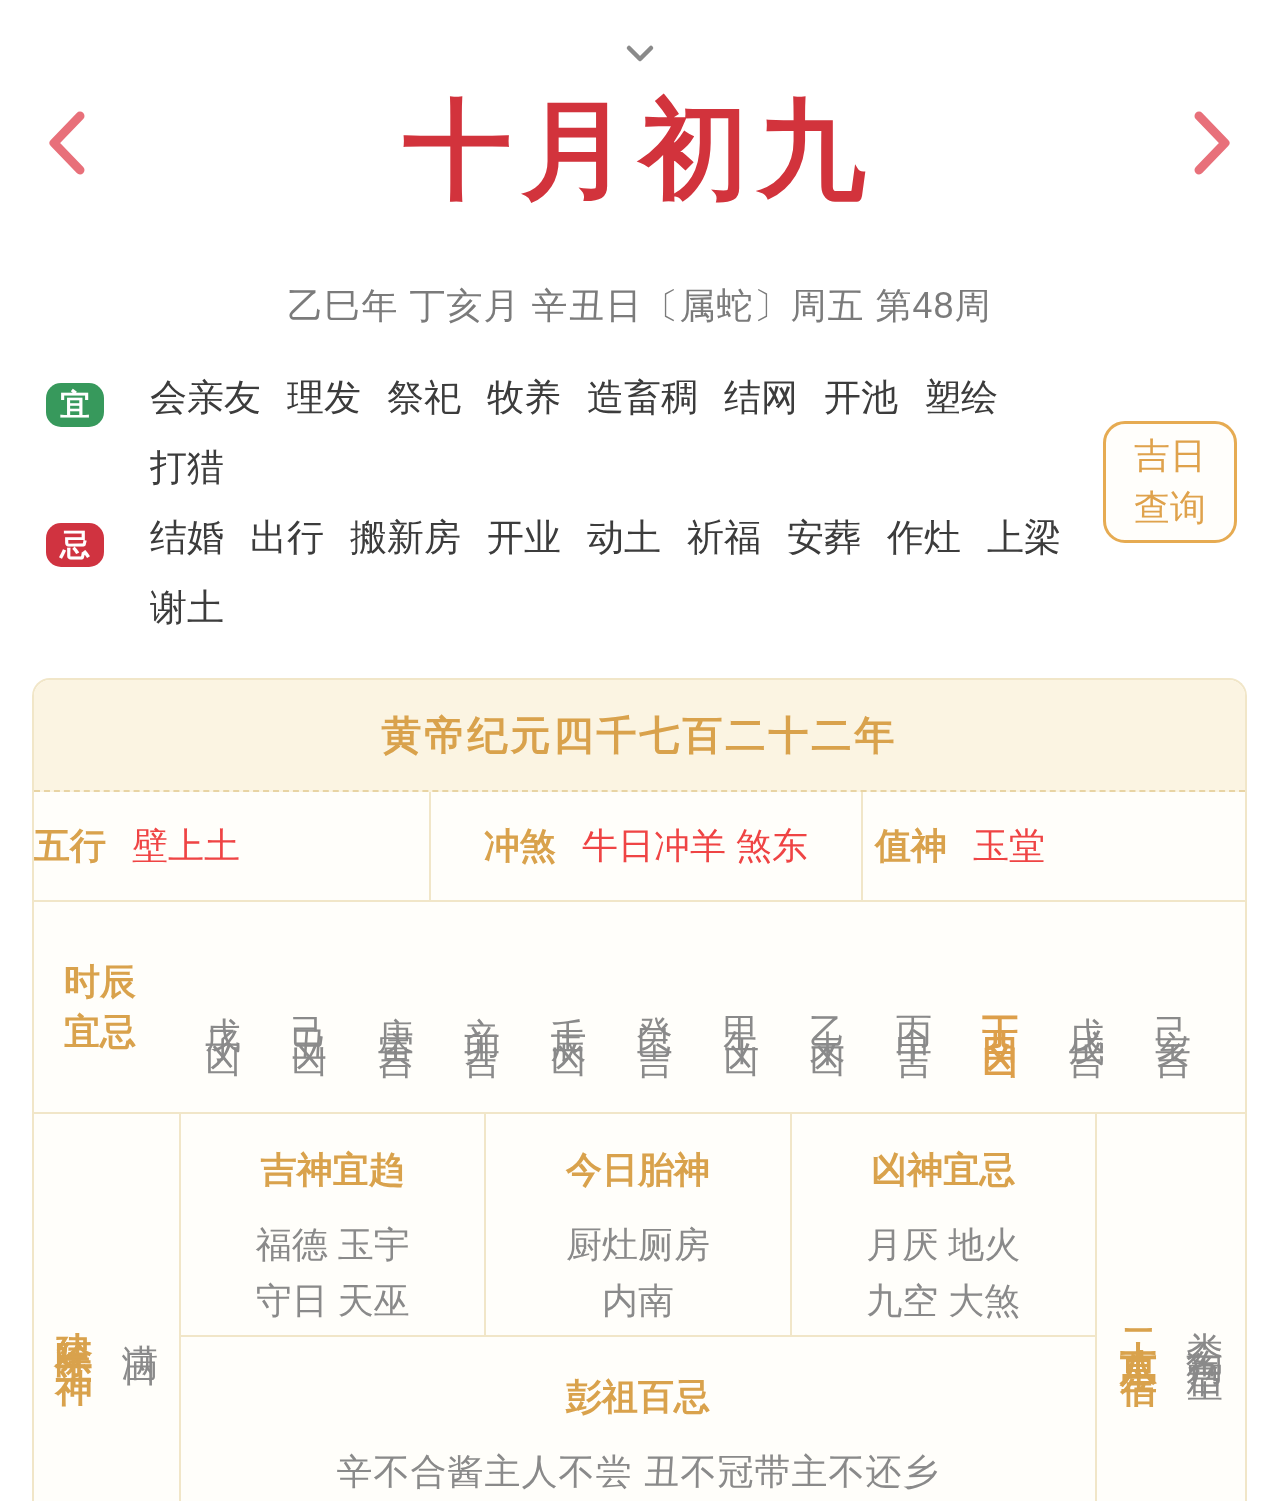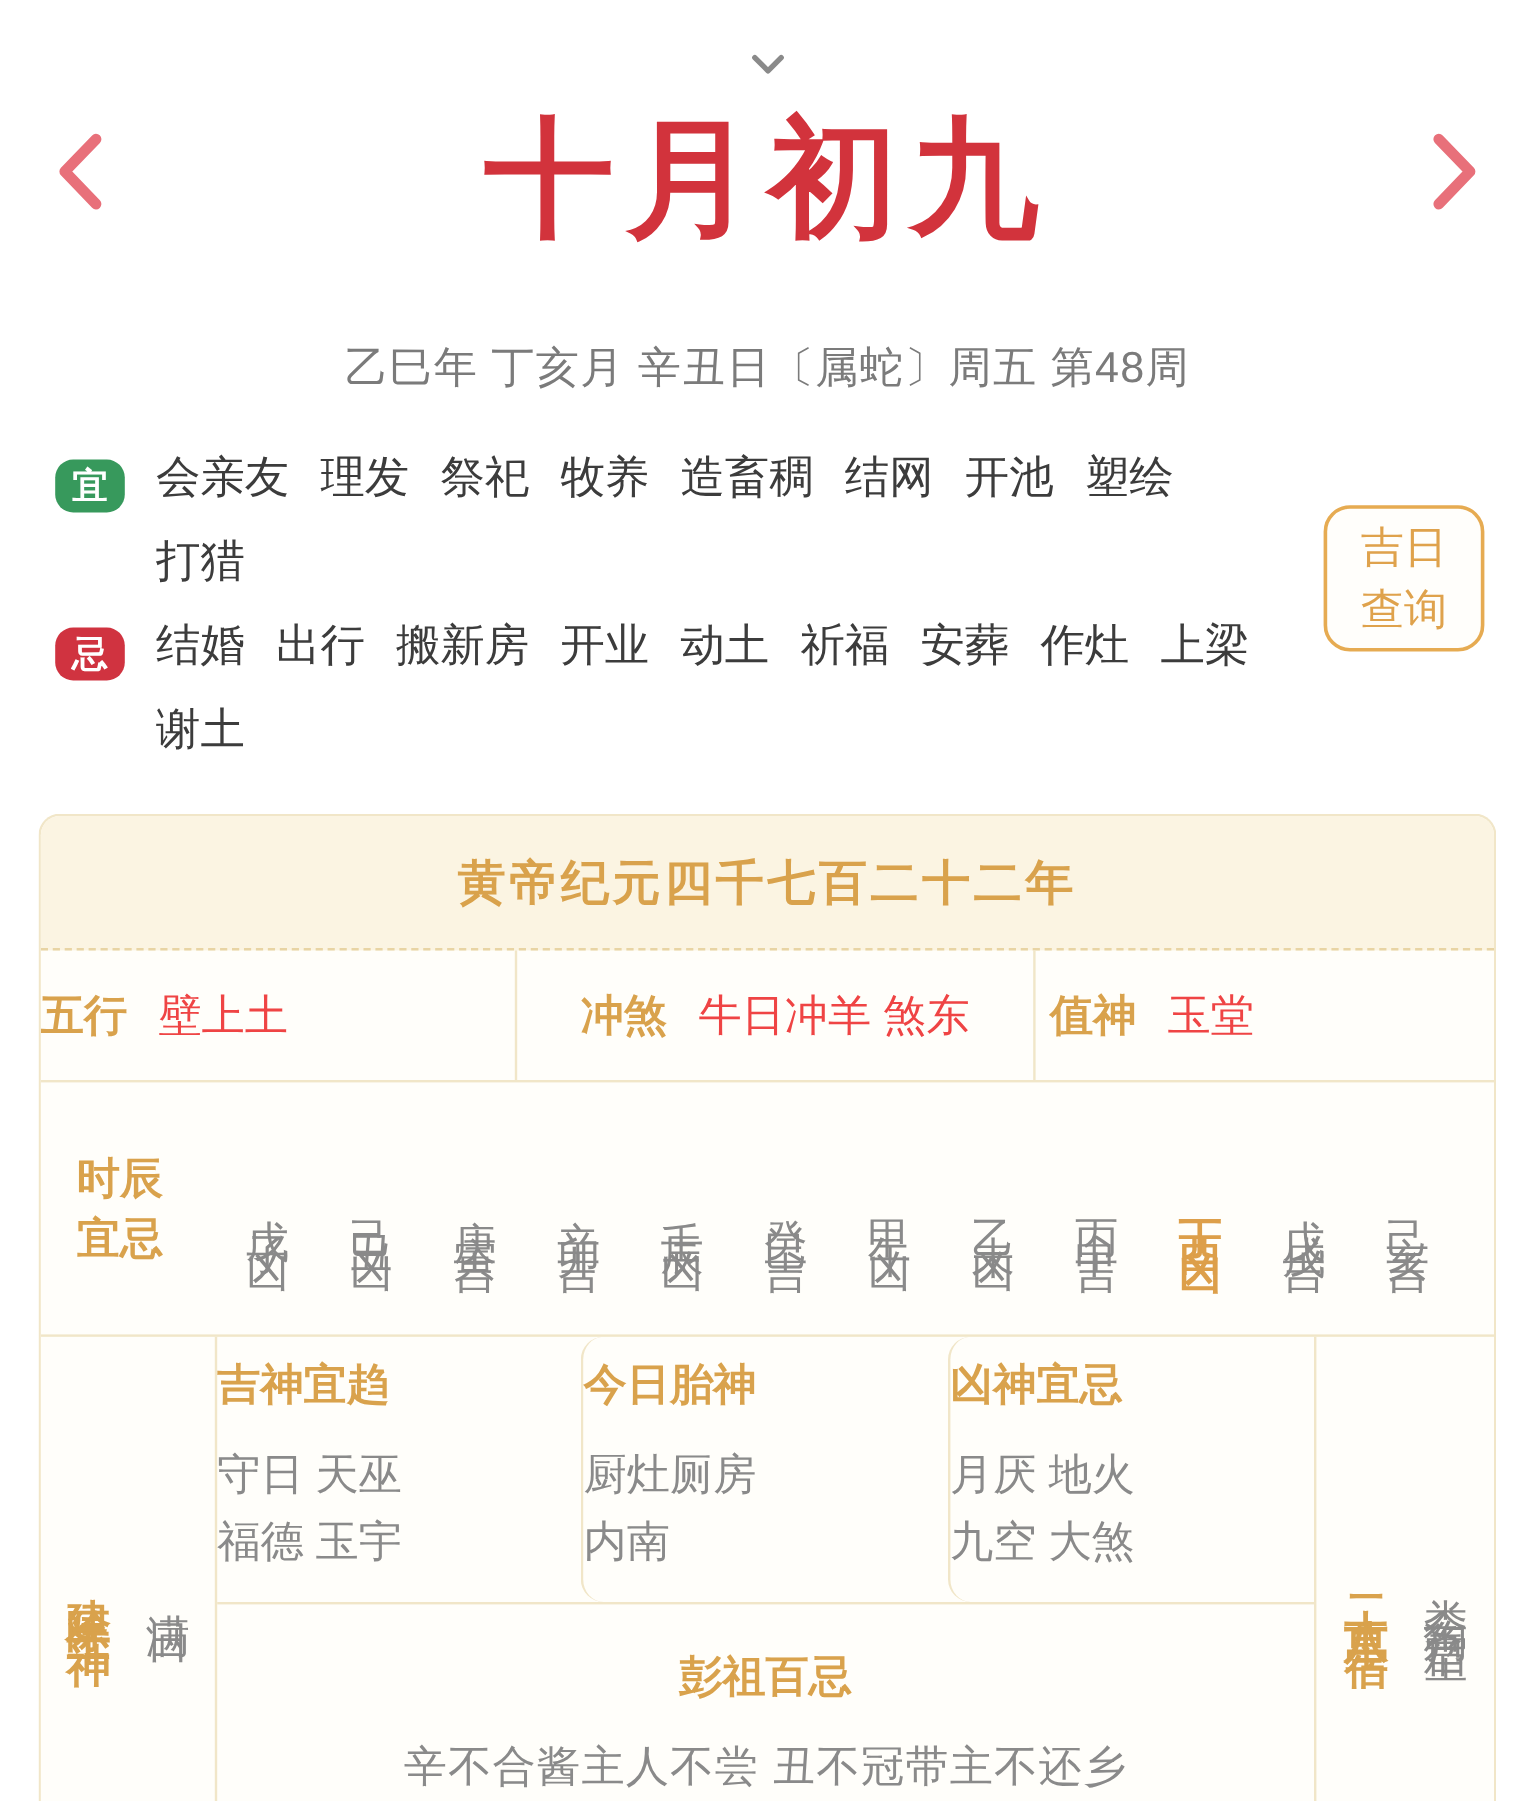--- a/index.html
+++ b/index.html
@@ -18,21 +18,21 @@
   .nav-next { right: 38px; }
   .lunar-title { text-align: center; font-family: "DejaVu Serif", serif; font-weight: bold; font-size: 108px; line-height: 118px; color: #d2333c; letter-spacing: 10px; }
   .ganzhi { text-align: center; margin-top: 32px; font-size: 36px; color: #7b7b7b; letter-spacing: 1px; }
 
   
   .yiji { position: relative; margin: 44px 0 0 46px; }
   .yiji-row { display: flex; align-items: flex-start; margin-bottom: 24px; }
   .badge { flex: 0 0 58px; height: 44px; border-radius: 15px; color: #ffffff; font-size: 30px; font-weight: bold; display: flex; align-items: center; justify-content: center; margin-top: 8px; }
   .badge-yi { background: #37995c; }
   .badge-ji { background: #d03340; }
-  .acts { margin-left: 26px; width: 920px; display: flex; flex-wrap: wrap; column-gap: 26px; row-gap: 24px; font-size: 37px; color: #3c3c3c; line-height: 46px; }
+  .acts { margin-left: 46px; width: 920px; display: flex; flex-wrap: wrap; column-gap: 26px; row-gap: 24px; font-size: 37px; color: #3c3c3c; line-height: 46px; }
   .lucky-btn { position: absolute; right: 42px; top: 46px; width: 134px; height: 122px; border: 3px solid #e6ab52; border-radius: 22px; color: #dfa24c; font-size: 36px; line-height: 52px; display: flex; align-items: center; justify-content: center; text-align: center; cursor: pointer; background: #fffefb; }
   .lucky-btn .lbl { width: 2.2em; }
 
   
   .almanac { position: absolute; left: 32px; top: 678px; width: 1215px; border: 2px solid #f1e6c8; border-bottom: none; border-radius: 18px 18px 0 0; background: #fffefa; overflow: hidden; }
   .gold { color: #d9a24c; }
   .era-row { height: 112px; background: #fbf4e2; border-bottom: 2px dashed #e8d4a4; display: flex; align-items: center; justify-content: center; font-size: 40px; font-weight: bold; color: #d9a24c; letter-spacing: 3px; }
 
   .info-row { display: flex; height: 110px; border-bottom: 2px solid #f1e6c8; }
   .info-cell { display: flex; align-items: center; font-size: 36px; }
@@ -51,21 +51,21 @@
 
   .bottom-sec { display: flex; min-height: 420px; }
   .side-col { display: flex; align-items: center; justify-content: center; gap: 16px; padding: 20px 0; }
   .side-left { flex: 0 0 147px; border-right: 2px solid #f1e6c8; }
   .side-right { flex: 0 0 150px; border-left: 2px solid #f1e6c8; }
   .vtext { writing-mode: vertical-rl; text-orientation: upright; font-size: 37px; letter-spacing: 9px; }
   .vtext.k { color: #d9a24c; font-weight: bold; }
   .vtext.v { color: #8a8a8a; }
   .mid-col { flex: 1; display: flex; flex-direction: column; }
   .mid-top { display: flex; height: 223px; border-bottom: 2px solid #f1e6c8; }
-  .god-cell { flex: 1; padding-top: 16px; border-radius: 19px; }
+  .god-cell { flex: 1; text-align: center; padding-top: 32px; }
   .god-cell + .god-cell { border-left: 2px solid #f1e6c8; }
   .god-title { font-size: 36px; font-weight: bold; color: #d9a24c; margin-bottom: 22px; }
   .god-line { font-size: 36px; color: #8a8a8a; line-height: 56px; }
   .pengzu { text-align: center; padding-top: 36px; }
   .pengzu .god-line { letter-spacing: 1px; }
 </style>
 </head>
 <body>
 
 <div class="topbar">
@@ -166,22 +166,22 @@
   <div class="bottom-sec">
     <div class="side-col side-left">
       <span class="vtext k">建除十二神</span>
       <span class="vtext v">满日</span>
     </div>
 
     <div class="mid-col">
       <div class="mid-top">
         <div class="god-cell">
           <div class="god-title">吉神宜趋</div>
+          <div class="god-line">福德 玉宇</div>
           <div class="god-line">守日 天巫</div>
-          <div class="god-line">福德 玉宇</div>
         </div>
         <div class="god-cell">
           <div class="god-title">今日胎神</div>
           <div class="god-line">厨灶厕房</div>
           <div class="god-line">内南</div>
         </div>
         <div class="god-cell">
           <div class="god-title">凶神宜忌</div>
           <div class="god-line">月厌 地火</div>
           <div class="god-line">九空 大煞</div>

